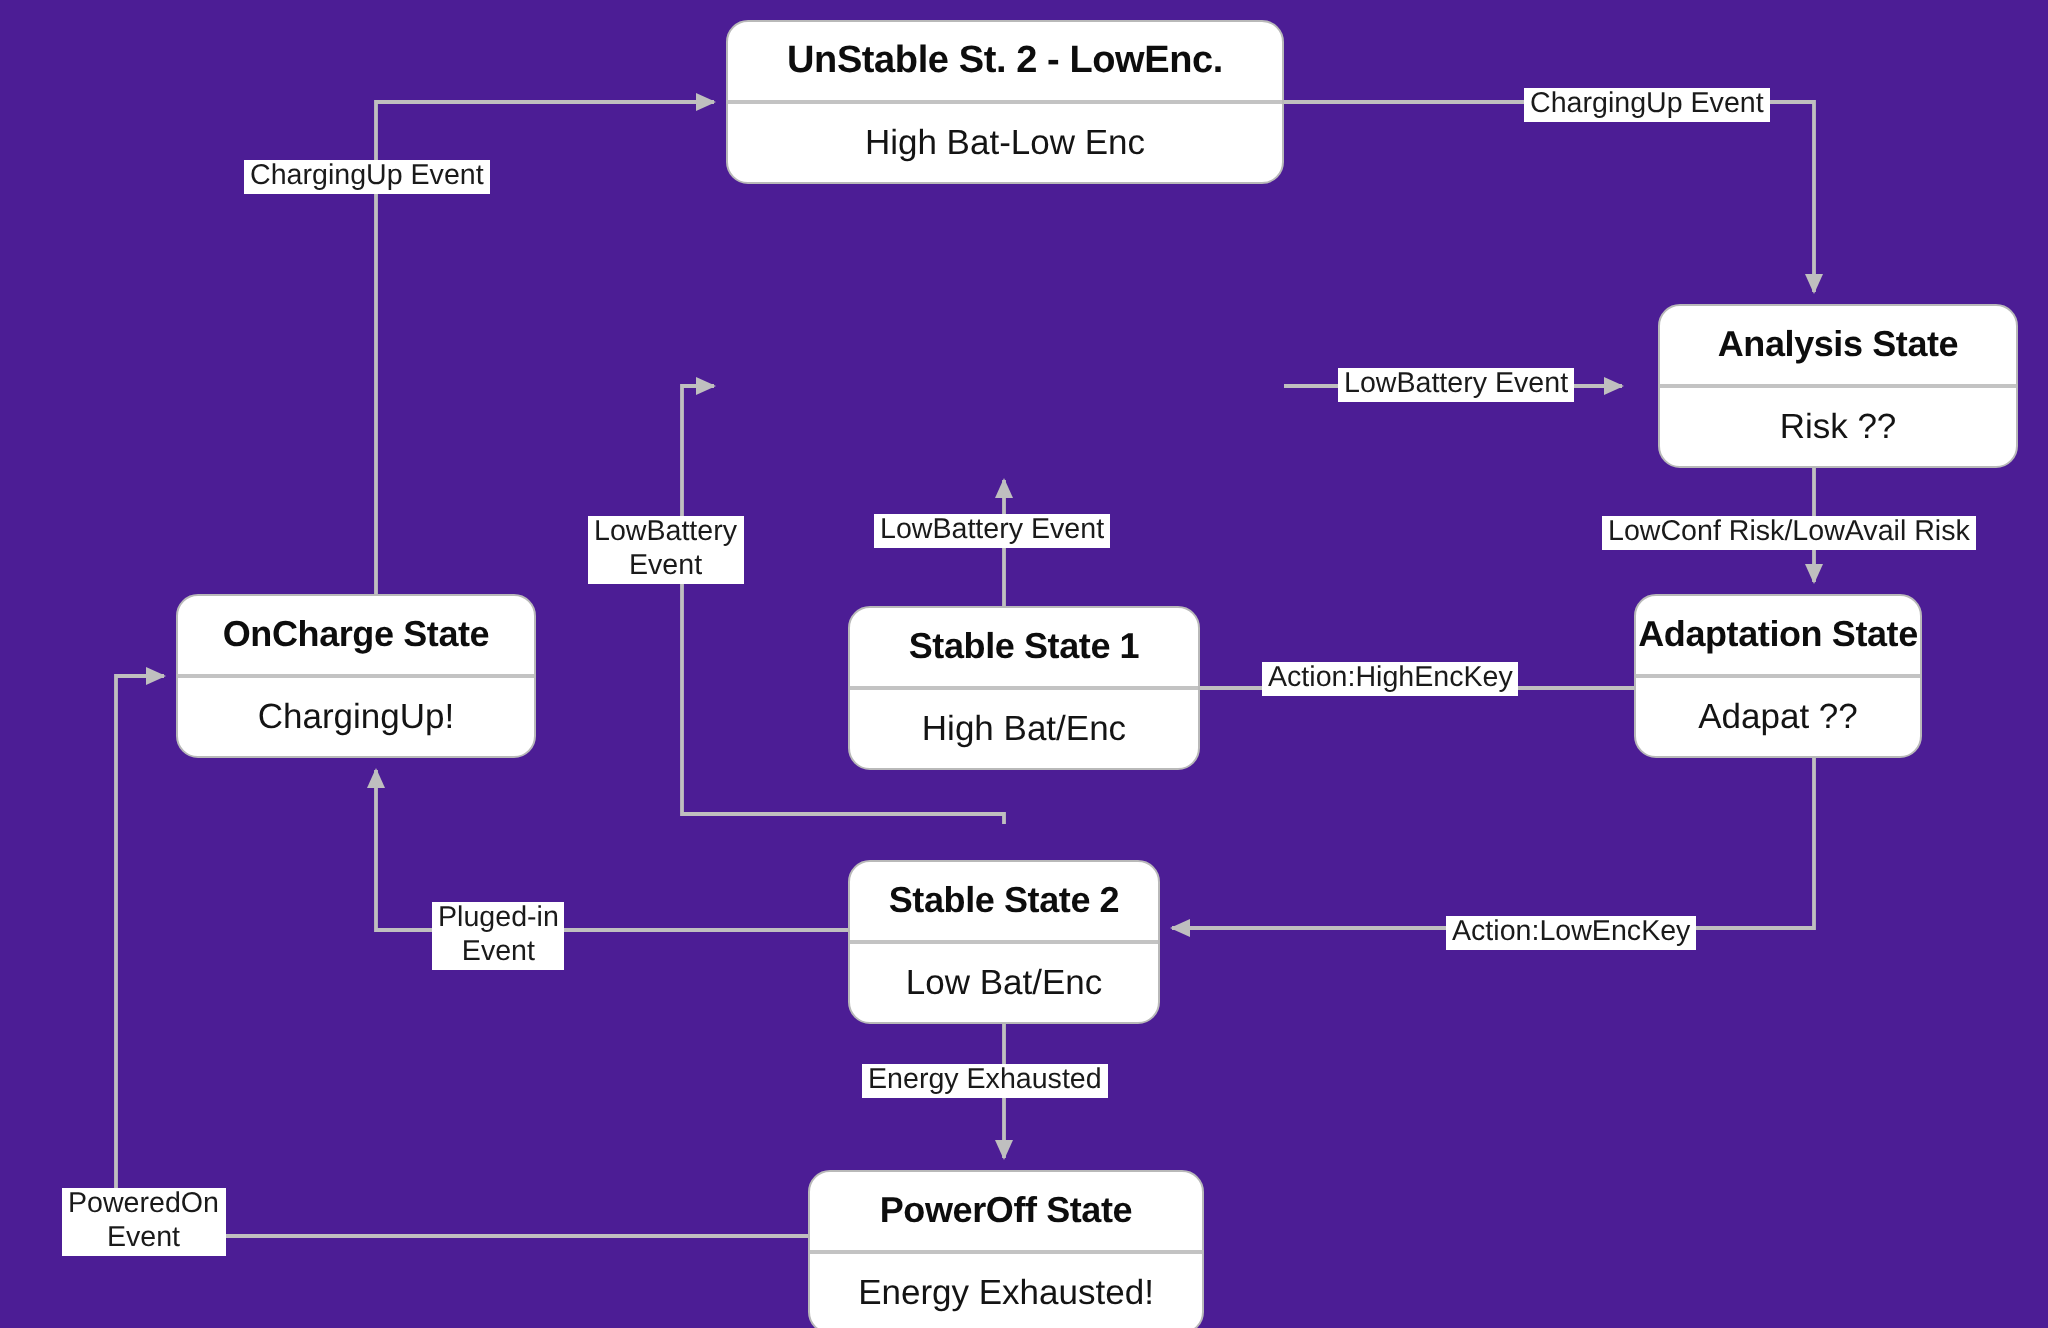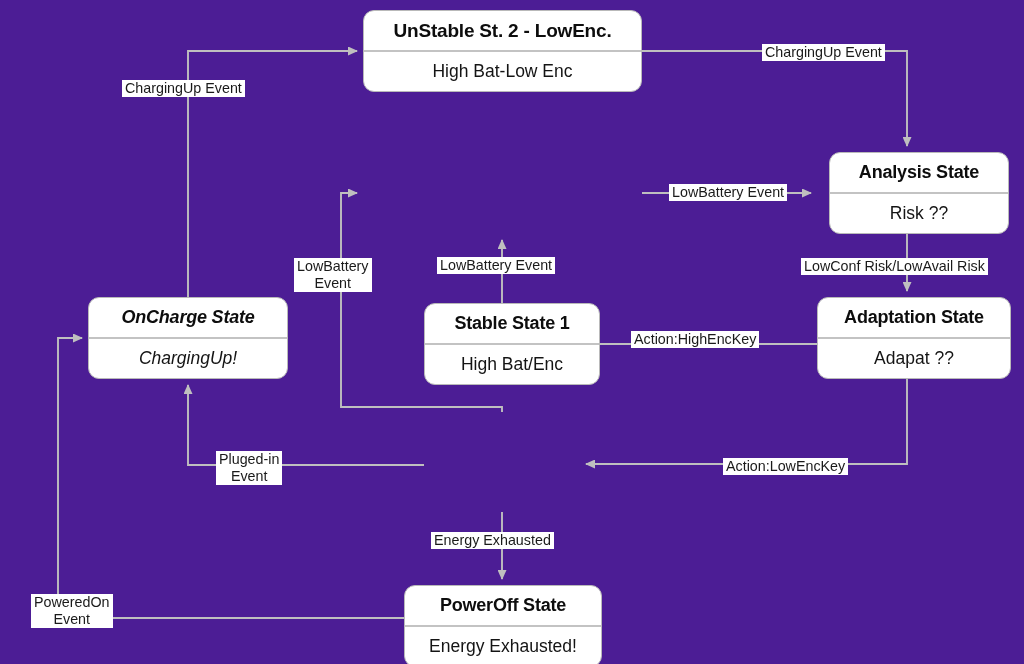--- a/index.html
+++ b/index.html
@@ -61,38 +61,43 @@
     <div class="sub" style="font-size: 17.5px;">High Bat-Low Enc</div>
   </div>
 
 
   <div class="node" id="n-analysis" style="left: 817px; top: 152px; width: 180px; height: 82px; margin-left: 12px;">
     <div class="title" style="font-size: 18px;">Analysis State</div>
     <div class="divider"></div>
     <div class="sub" style="font-size: 17.5px;">Risk ??</div>
   </div>
 
-  <div class="node" id="n-oncharge" style="left: 88px; top: 297px; width: 200px; height: 82px; font-style: italic;">
+  <div class="node" id="n-oncharge" style="left: 88px; top: 297px; width: 180px; height: 82px;">
     <div class="title" style="font-size: 18px;">OnCharge State</div>
     <div class="divider"></div>
     <div class="sub" style="font-size: 17.5px;">ChargingUp!</div>
   </div>
 
   <div class="node" id="n-stable1" style="left: 424px; top: 303px; width: 176px; height: 82px;">
     <div class="title" style="font-size: 18px;">Stable State 1</div>
     <div class="divider"></div>
     <div class="sub" style="font-size: 17.5px;">High Bat/Enc</div>
   </div>
 
-  <div class="node" id="n-adaptation" style="left: 817px; top: 297px; width: 194px; height: 82px;">
+  <div class="node" id="n-adaptation" style="left: 817px; top: 297px; width: 144px; height: 82px;">
     <div class="title" style="font-size: 18px;">Adaptation State</div>
     <div class="divider"></div>
     <div class="sub" style="font-size: 17.5px;">Adapat ??</div>
   </div>
 
+  <div class="node" id="n-stable2" style="left: 424px; top: 430px; width: 156px; height: 82px;">
+    <div class="title" style="font-size: 18px;">Stable State 2</div>
+    <div class="divider"></div>
+    <div class="sub" style="font-size: 17.5px;">Low Bat/Enc</div>
+  </div>
 
   <div class="node" id="n-poweroff" style="left: 404px; top: 585px; width: 198px; height: 82px;">
     <div class="title" style="font-size: 18px;">PowerOff State</div>
     <div class="divider"></div>
     <div class="sub" style="font-size: 17.5px;">Energy Exhausted!</div>
   </div>
 
   <div class="elabel" id="l-e1" style="left: 122px; top: 80px;">ChargingUp Event</div>
   <div class="elabel" id="l-e2" style="left: 762px; top: 44px;">ChargingUp Event</div>
   <div class="elabel" id="l-e3" style="left: 669px; top: 184px;">LowBattery Event</div>

